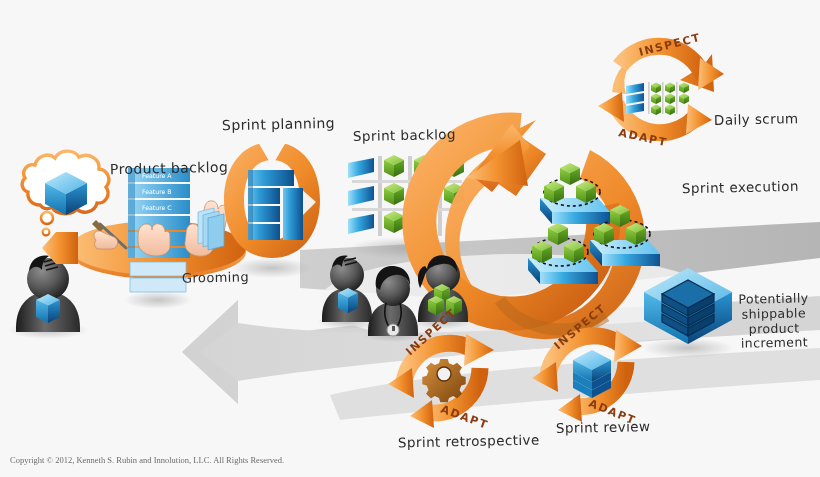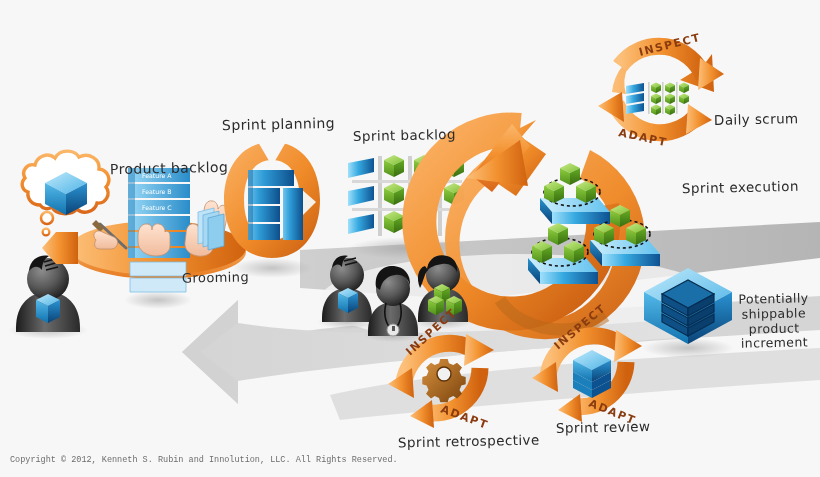--- a/index.html
+++ b/index.html
@@ -35,21 +35,21 @@
     white-space: nowrap;
     transform: rotate(-1.2deg);
   }
   .hand-label.multi { white-space: normal; text-align: center; }
   #copyright {
     position: absolute;
     left: 10px;
     top: 455px;
     font-size: 8.5px;
     color: #6d6d6d;
-    font-family: Liberation Mono, monospace;
+    font-family: Liberation Serif, serif;
     white-space: nowrap;
   }
   .ia-word {
     font-family: "DejaVu Sans", sans-serif;
     font-weight: bold;
     fill: #8a3c10;
     font-size: 11px;
     letter-spacing: 1.6px;
   }
   .feature-text {

